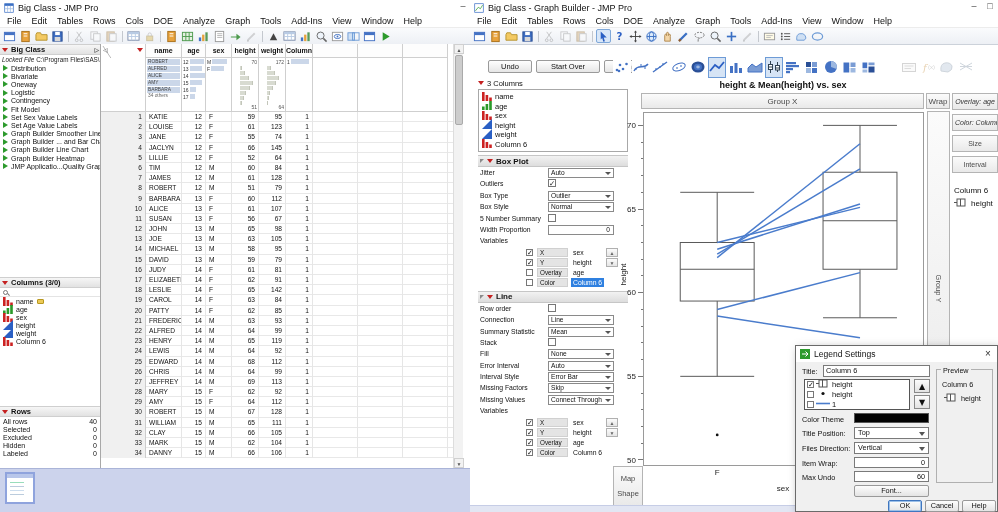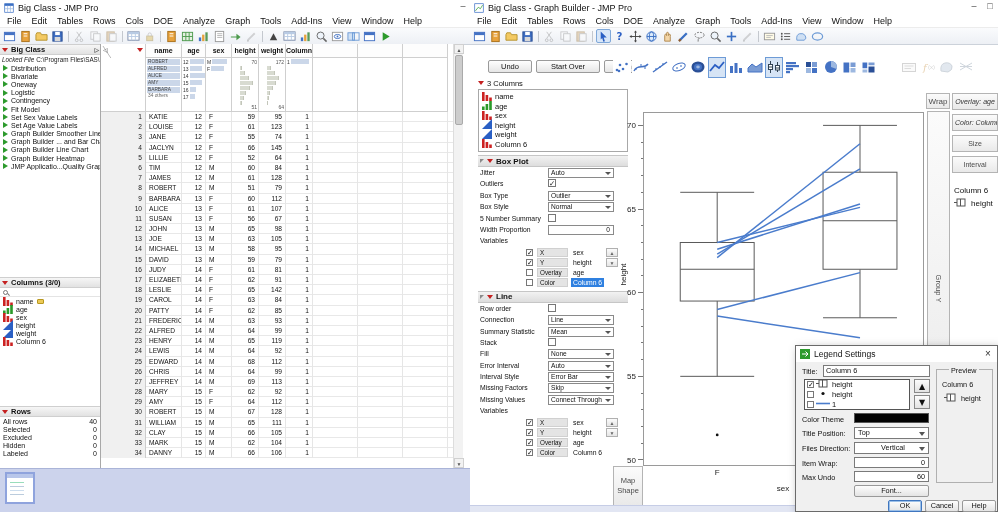--- a/index.html
+++ b/index.html
@@ -96,34 +96,34 @@
   #z-groupy{left:457px;top:111px;width:23px;height:354px;}
   #z-groupy span{transform:rotate(90deg);white-space:nowrap;font-size:7.5px;}
   .rzone{left:482px;width:46px;height:17px;font-size:7px;}
   #z-overlay,#z-color{font-style:italic;color:#333;}
   #z-color{justify-content:flex-start;padding-left:2px;white-space:nowrap;}
   #legend-right{position:absolute;left:484px;top:186px;font-size:8px;}
   #legend-right .li{display:flex;align-items:center;gap:3px;margin-top:3px;}
   #chart{position:absolute;left:146px;top:108px;}
   .ylab{position:absolute;left:128px;top:270px;width:50px;text-align:center;font-size:8px;transform:rotate(-90deg);color:#222;}
   .xlab{position:absolute;left:173px;top:484px;width:280px;text-align:center;font-size:8px;color:#222;}
-  #z-mapshape{left:143px;top:466px;width:30px;height:40px;font-size:7.5px;line-height:10px;text-align:center;}
+  #z-mapshape{left:143px;top:466px;width:30px;height:40px;font-size:7.5px;line-height:15px;text-align:center;}
   .bstrip{position:absolute;left:0;top:505px;width:528px;height:7px;background:#e2e6f3;border-top:1px solid #c6cde6;}
   
   #dlg{position:absolute;left:325px;top:345px;width:203px;height:167px;background:#f0f0f0;border:1px solid #6a6a6a;box-shadow:3px 3px 9px rgba(0,0,0,.35);z-index:20;font-size:7.5px;}
   .dlg-tb{position:relative;height:16px;background:#fff;display:flex;align-items:center;gap:4px;padding-left:4px;font-size:8.5px;}
   .dlg-close{position:absolute;right:0;top:0;width:18px;height:16px;text-align:center;line-height:15px;font-size:10px;color:#333;}
   .dlbl{position:absolute;left:6px;font-size:7.3px;}
   .dfield{position:absolute;background:#fff;border:1px solid #7a7a7a;font-size:7.3px;line-height:10px;padding:0 2px;}
   #dlg-list{position:absolute;left:8px;top:33px;width:106px;height:31px;background:#fff;border:1px solid #555;}
   .dlrow{display:flex;align-items:center;height:9.8px;gap:2px;padding-left:2px;}
   .dlrow .cbx3{width:7px;height:7px;border:1px solid #777;background:#fff;font-size:7px;line-height:6px;text-align:center;flex:0 0 auto;font-family:"DejaVu Sans",sans-serif;}
   .updown{position:absolute;left:118px;width:16px;height:14px;border:1px solid #888;background:linear-gradient(#fcfcfc,#e2e2e2);text-align:center;font-size:8px;line-height:13px;color:#111;font-family:"DejaVu Sans",sans-serif;}
   #dlg-preview{position:absolute;left:140px;top:23px;width:57px;height:114px;border:1px solid #b0b0b0;}
-  #dlg-preview .pv-lbl{position:absolute;left:4px;top:-4px;background:#f0f0f0;padding:0 2px;font-size:7.2px;margin-left:8px;}
+  #dlg-preview .pv-lbl{position:absolute;left:4px;top:-4px;background:#f0f0f0;padding:0 2px;font-size:7.2px;}
   .ddd{position:absolute;left:58px;width:75px;height:12px;background:#fff;border:1px solid #7a7a7a;font-size:7.3px;line-height:10px;padding-left:3px;}
   .ddd::after{content:"";position:absolute;right:3px;top:4px;border-left:3px solid transparent;border-right:3px solid transparent;border-top:4px solid #555;}
   .dinp{position:absolute;left:58px;width:75px;height:11px;background:#fff;border:1px solid #7a7a7a;font-size:7.3px;line-height:9px;text-align:right;padding-right:3px;}
   .swatch{position:absolute;left:58px;width:75px;height:10px;background:#000;border:1px solid #555;}
   .dbtn{position:absolute;height:12px;background:linear-gradient(#fdfdfd,#e4e4e4);border:1px solid #999;border-radius:2px;font-size:7.3px;text-align:center;line-height:10px;}
   .dbtn.focus{border:1px solid #3f76bf;box-shadow:0 0 0 1px #9cc0e8 inset;}
   .diag{position:absolute;left:0;top:0;}
 </style>
 </head>
 <body>
@@ -1471,20 +1471,22 @@
               <div class="vrow">
                 <div class="cbx2">✓</div>
                 <div class="role">Color</div>
                 <div class="vval">Column 6</div>
               </div>
             </div>
           </div>
         </div>
     </div>
 
+    <div class="gtitle">height &amp; Mean(height) vs. sex</div>
+    <div class="zone" id="z-groupx">Group X</div>
     <div class="zone" id="z-wrap">Wrap</div>
     <div class="zone" id="z-groupy">
         <span>Group Y</span>
       </div>
     <div class="zone rzone" id="z-overlay" style="top:93px">Overlay: age</div>
     <div class="zone rzone" id="z-color" style="top:114px">Color: Column 6</div>
     <div class="zone rzone" id="z-size" style="top:135px">Size</div>
     <div class="zone rzone" id="z-interval" style="top:156px">Interval</div>
     <div id="legend-right">
       <div>Column 6</div>
@@ -1601,21 +1603,21 @@
               </svg></span>
             <span>height</span>
           </div>
       </div>
       <div id="dlg-fields">
           <span class="dlbl" style="top: 69px;">Color Theme</span>
           <div class="swatch" style="background: rgb(0, 0, 0); top: 67px;"></div>
           <span class="dlbl" style="top: 83px;">Title Position:</span>
           <div class="ddd" style="top: 81px;">Top</div>
           <span class="dlbl" style="top: 98px;">Files Direction:</span>
-          <div class="ddd" style="top: 96px; text-align: center;">Vertical</div>
+          <div class="ddd" style="top: 96px;">Vertical</div>
           <span class="dlbl" style="top: 113px;">Item Wrap:</span>
           <div class="dinp" style="top: 111px;">0</div>
           <span class="dlbl" style="top: 127px;">Max Undo</span>
           <div class="dinp" style="top: 125px;">60</div>
         </div>
       <div class="dbtn" style="left:58px;top:139px;width:75px">Font...</div>
       <div class="dbtn focus" style="left:92px;top:154px;width:34px">OK</div>
       <div class="dbtn" style="left:129px;top:154px;width:34px">Cancel</div>
       <div class="dbtn" style="left:166px;top:154px;width:34px">Help</div>
     </div>

